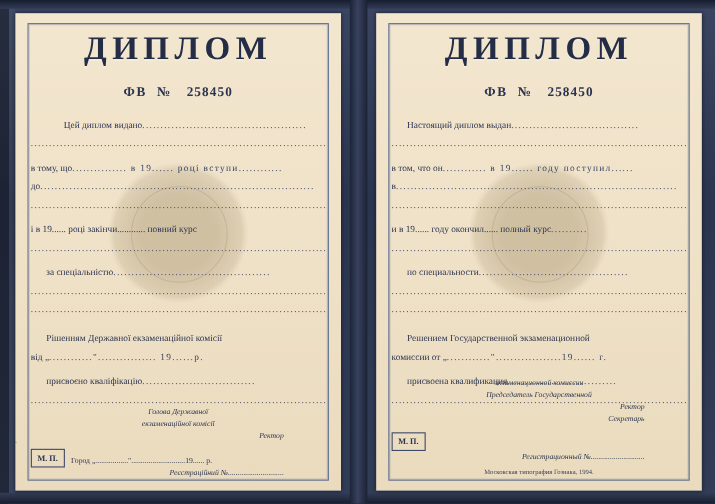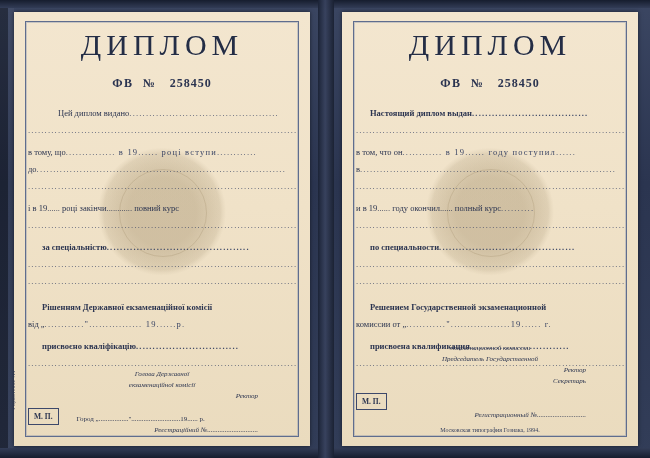--- a/index.html
+++ b/index.html
@@ -50,21 +50,21 @@
   .inner{
     position:absolute;left:0;right:0;top:0;bottom:0;
     padding:10px 14px 6px 14px;
     box-sizing:border-box;
     color:#2c3550;
   }
   .title{
     text-align:center;
     font-size:30px;
     letter-spacing:5px;
-    font-weight:normal;
+    font-weight:bold;
     color:#242d45;
     margin:6px 0 2px 0;
     text-shadow:0 1px 0 rgba(255,255,255,.25);
   }
   .series{
     text-align:center;
     font-size:12px;
     font-weight:bold;
     letter-spacing:1.5px;
     margin:14px 0 14px 0;
@@ -83,37 +83,37 @@
     overflow:hidden;
   }
   .ln .txt{position:relative;z-index:2;background:transparent;}
   .ln .dots{
     position:relative;z-index:1;
     color:#3a4565;
     letter-spacing:1.2px;
     font-size:8.5px;
   }
   .ln.indent{padding-left:30px;}
-  .ln.indent2{padding-left:14px;font-weight:bold;}
+  .ln.indent2{padding-left:14px;}
   .gap{height:9px;}
   .gap.sm{height:5px;}
 
   
   .foot{
     position:absolute;left:14px;right:14px;bottom:10px;
     font-size:7px;line-height:11px;color:#2c3550;
   }
   .foot .ital{font-style:italic;text-align:center;}
   .foot .ital.right{text-align:right;padding-right:38px;}
   .stampbox{
     display:inline-block;border:1px solid #3d486a;
     padding:2px 5px;font-size:7.5px;font-weight:bold;
     margin-top:4px;
   }
-  .footrow{display:flex;align-items:flex-end;gap:18px;margin-top:2px;}
+  .footrow{display:flex;align-items:flex-end;gap:6px;margin-top:2px;}
   .footrow .grow{flex:1;}
   .print{
     text-align:center;font-size:6px;color:#39435f;margin-top:4px;
   }
   .vert{
     position:absolute;left:2px;bottom:36px;
     transform:rotate(-90deg);transform-origin:left bottom;
     font-size:5.5px;color:#3a4565;letter-spacing:.5px;
     white-space:nowrap;
   }

